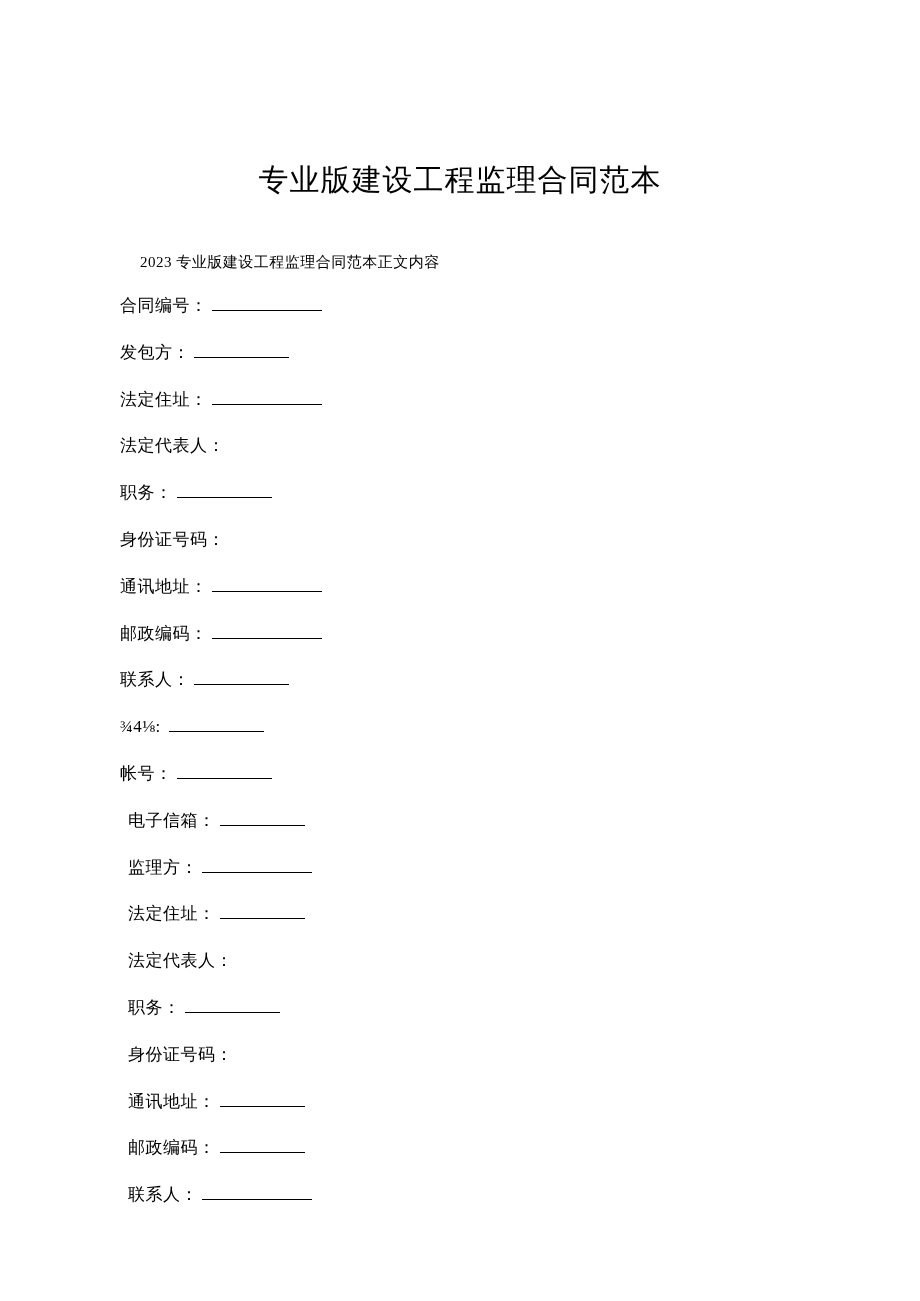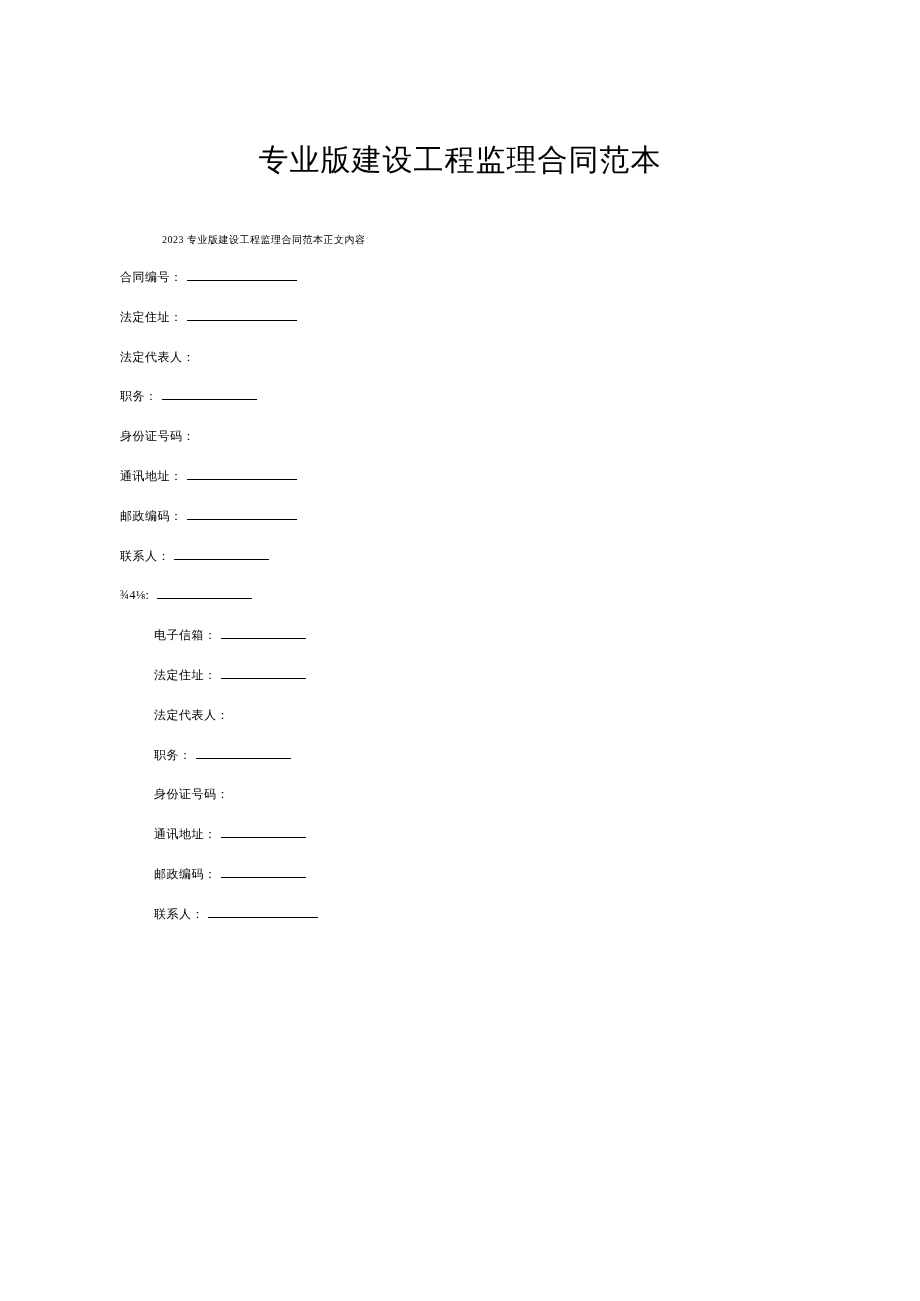--- a/index.html
+++ b/index.html
@@ -17,35 +17,36 @@
     .page {
       padding: 140px 120px 100px 120px;
     }
     .title {
       font-size: 30px;
       text-align: center;
       font-weight: normal;
       margin-bottom: 52px;
       letter-spacing: 1px;
       font-family: "SimSun", "宋体", serif;
+      margin-top: 20px;
     }
     .subtitle {
-      font-size: 10px;
-      margin-left: 42px;
+      font-size: 15px;
+      margin-left: 20px;
       margin-bottom: 22px;
       letter-spacing: 0.5px;
     }
     .field-line {
-      font-size: 12px;
+      font-size: 17px;
       margin-bottom: 23px;
       letter-spacing: 0.5px;
       line-height: 1.4;
     }
     .indent {
-      margin-left: 34px;
+      margin-left: 8px;
     }
     .underline {
       display: inline-block;
       border-bottom: 1px solid #000;
       min-width: 95px;
       height: 1em;
       vertical-align: baseline;
       margin-left: 4px;
     }
     .underline-wide {
@@ -60,20 +61,23 @@
 
 <div class="page">
   <h1 class="title">专业版建设工程监理合同范本</h1>
 
   <div class="subtitle">2023 专业版建设工程监理合同范本正文内容</div>
 
   <div class="field-line">
     <span>合同编号：</span><span class="underline underline-wide"></span>
   </div>
 
+  <div class="field-line">
+    <span>发包方：</span><span class="underline"></span>
+  </div>
 
   <div class="field-line">
     <span>法定住址：</span><span class="underline underline-wide"></span>
   </div>
 
   <div class="field-line">
     <span>法定代表人：</span>
   </div>
 
   <div class="field-line">
@@ -95,25 +99,31 @@
 
   <div class="field-line">
     <span>联系人：</span><span class="underline"></span>
   </div>
 
   <div class="field-line">
     <span>¾4⅛:</span> <span class="underline"></span>
   </div>
 
 
+  <div class="field-line">
+    <span>帐号：</span><span class="underline"></span>
+  </div>
 
   <div class="field-line indent">
     <span>电子信箱：</span><span class="underline underline-narrow"></span>
   </div>
 
+  <div class="field-line indent">
+    <span>监理方：</span><span class="underline underline-wide"></span>
+  </div>
 
   <div class="field-line indent">
     <span>法定住址：</span><span class="underline underline-narrow"></span>
   </div>
 
   <div class="field-line indent">
     <span>法定代表人：</span>
   </div>
 
   <div class="field-line indent">

